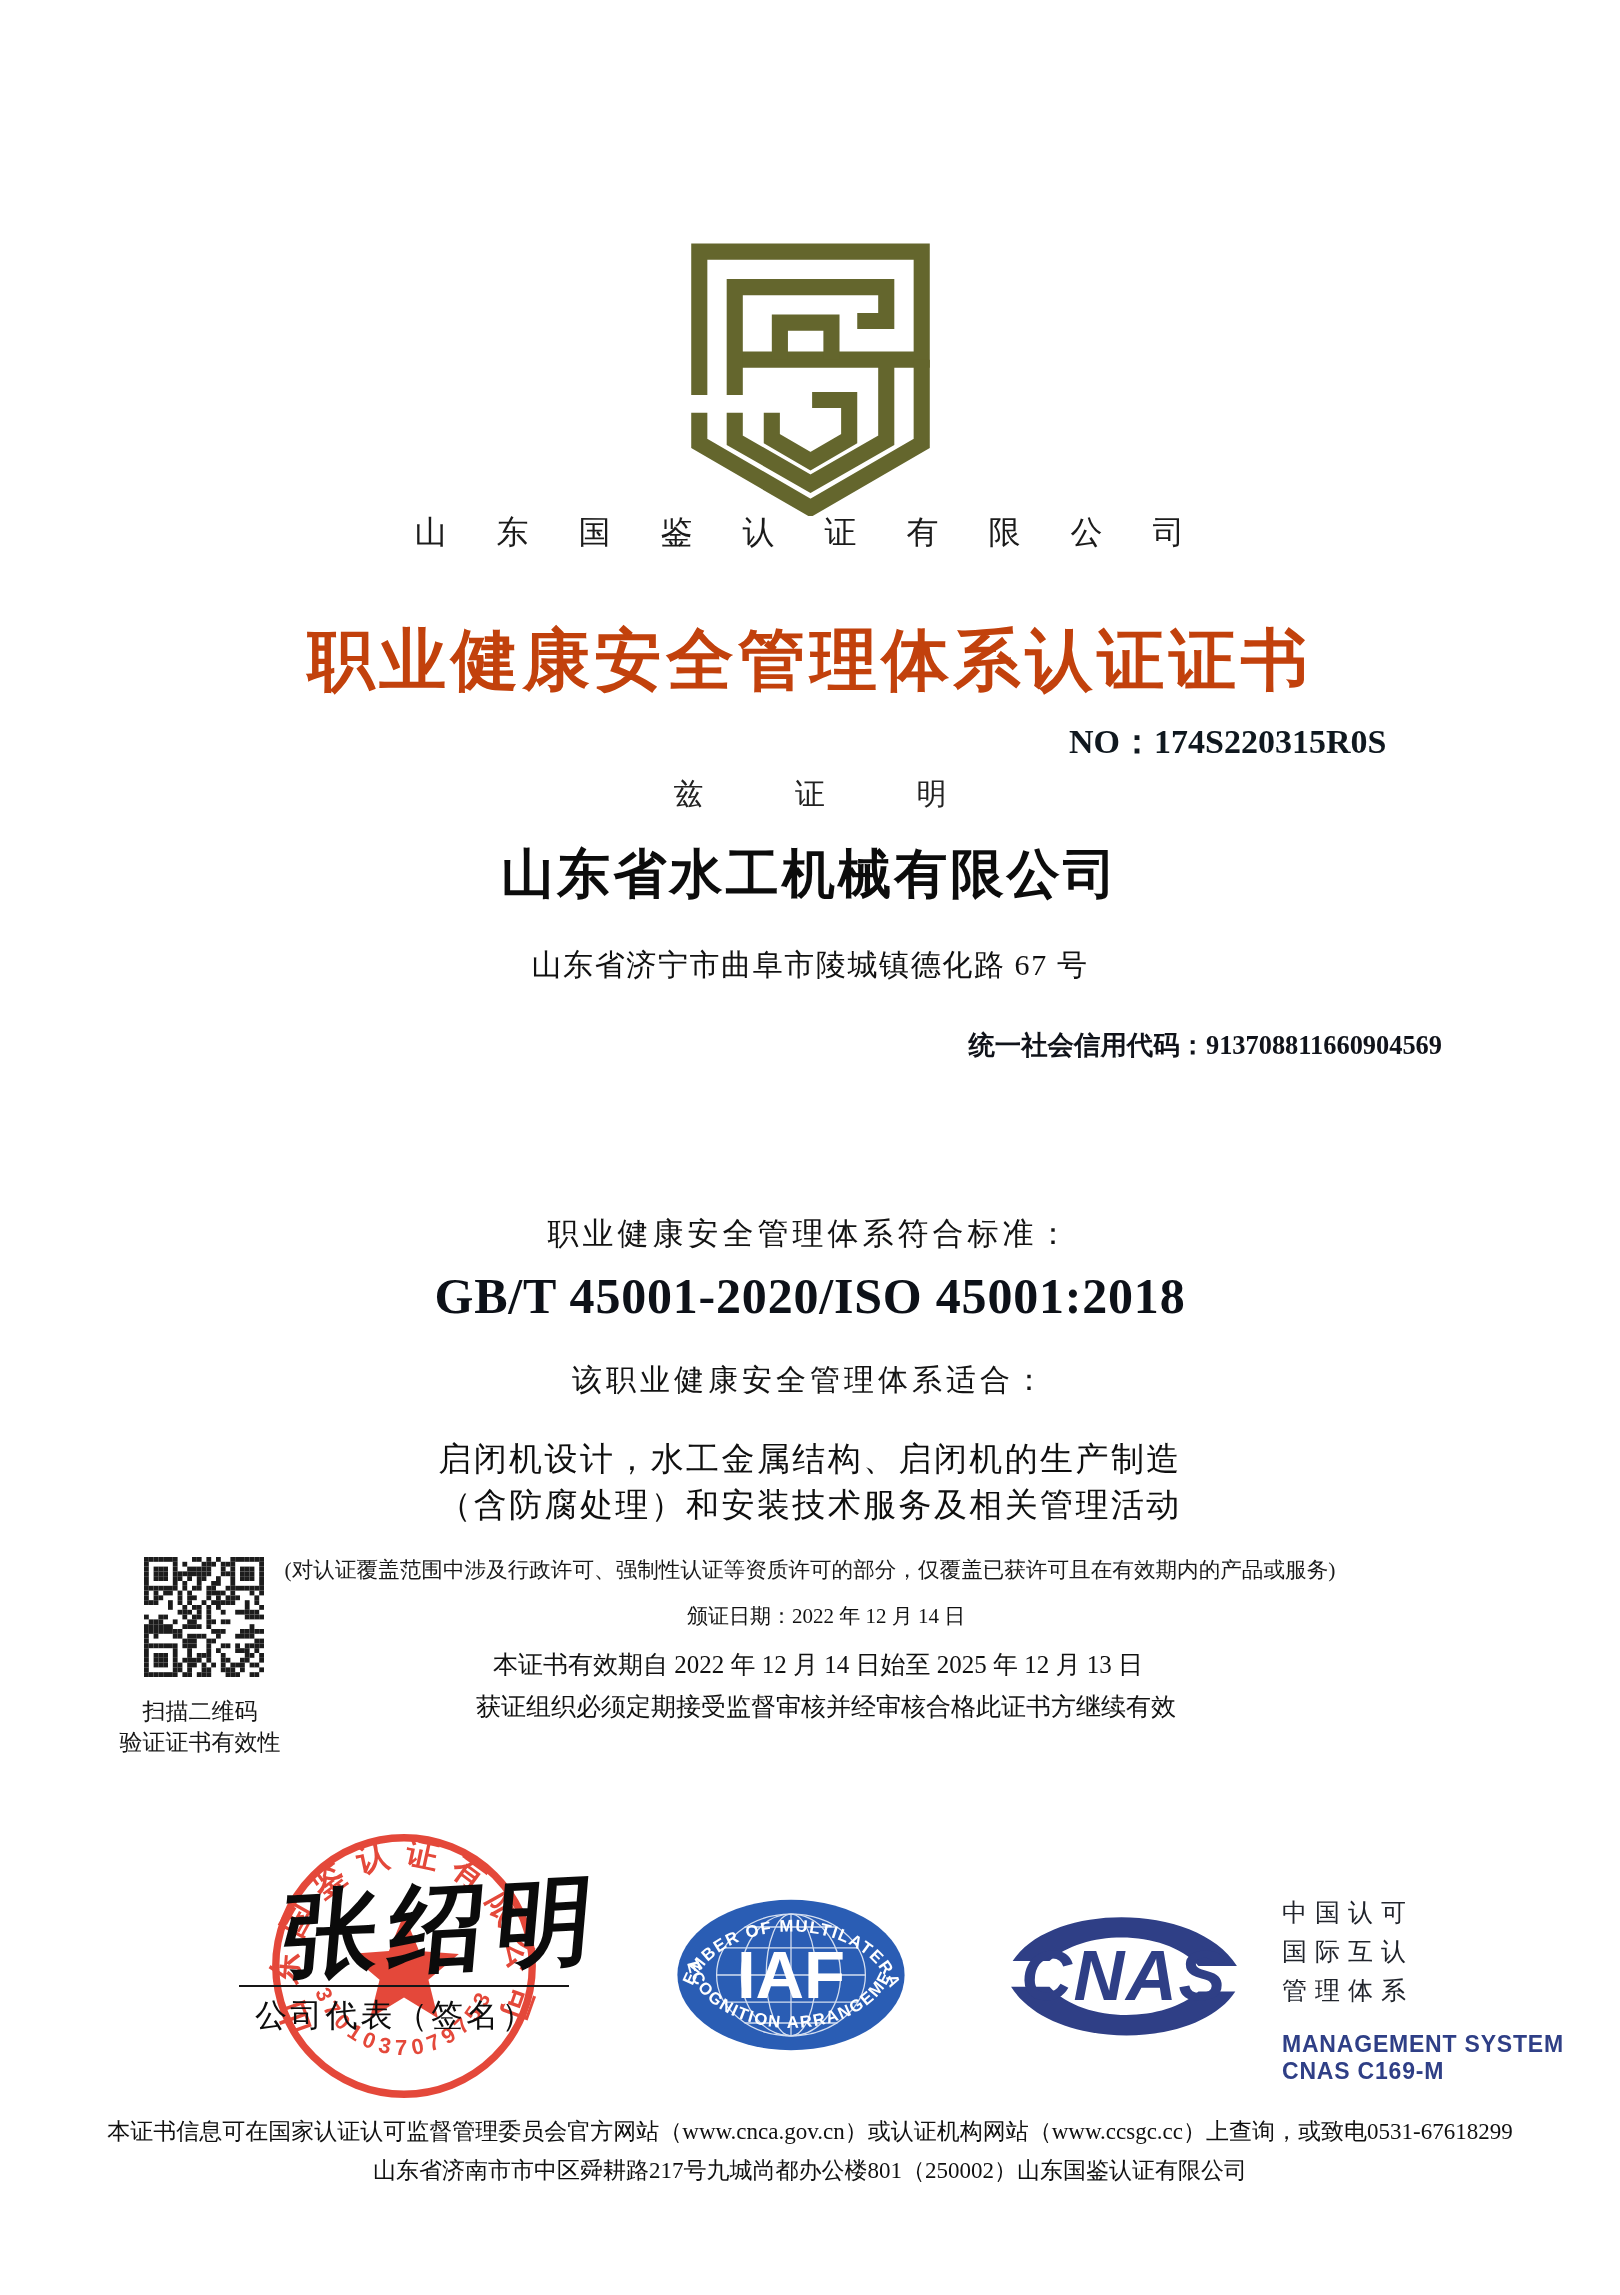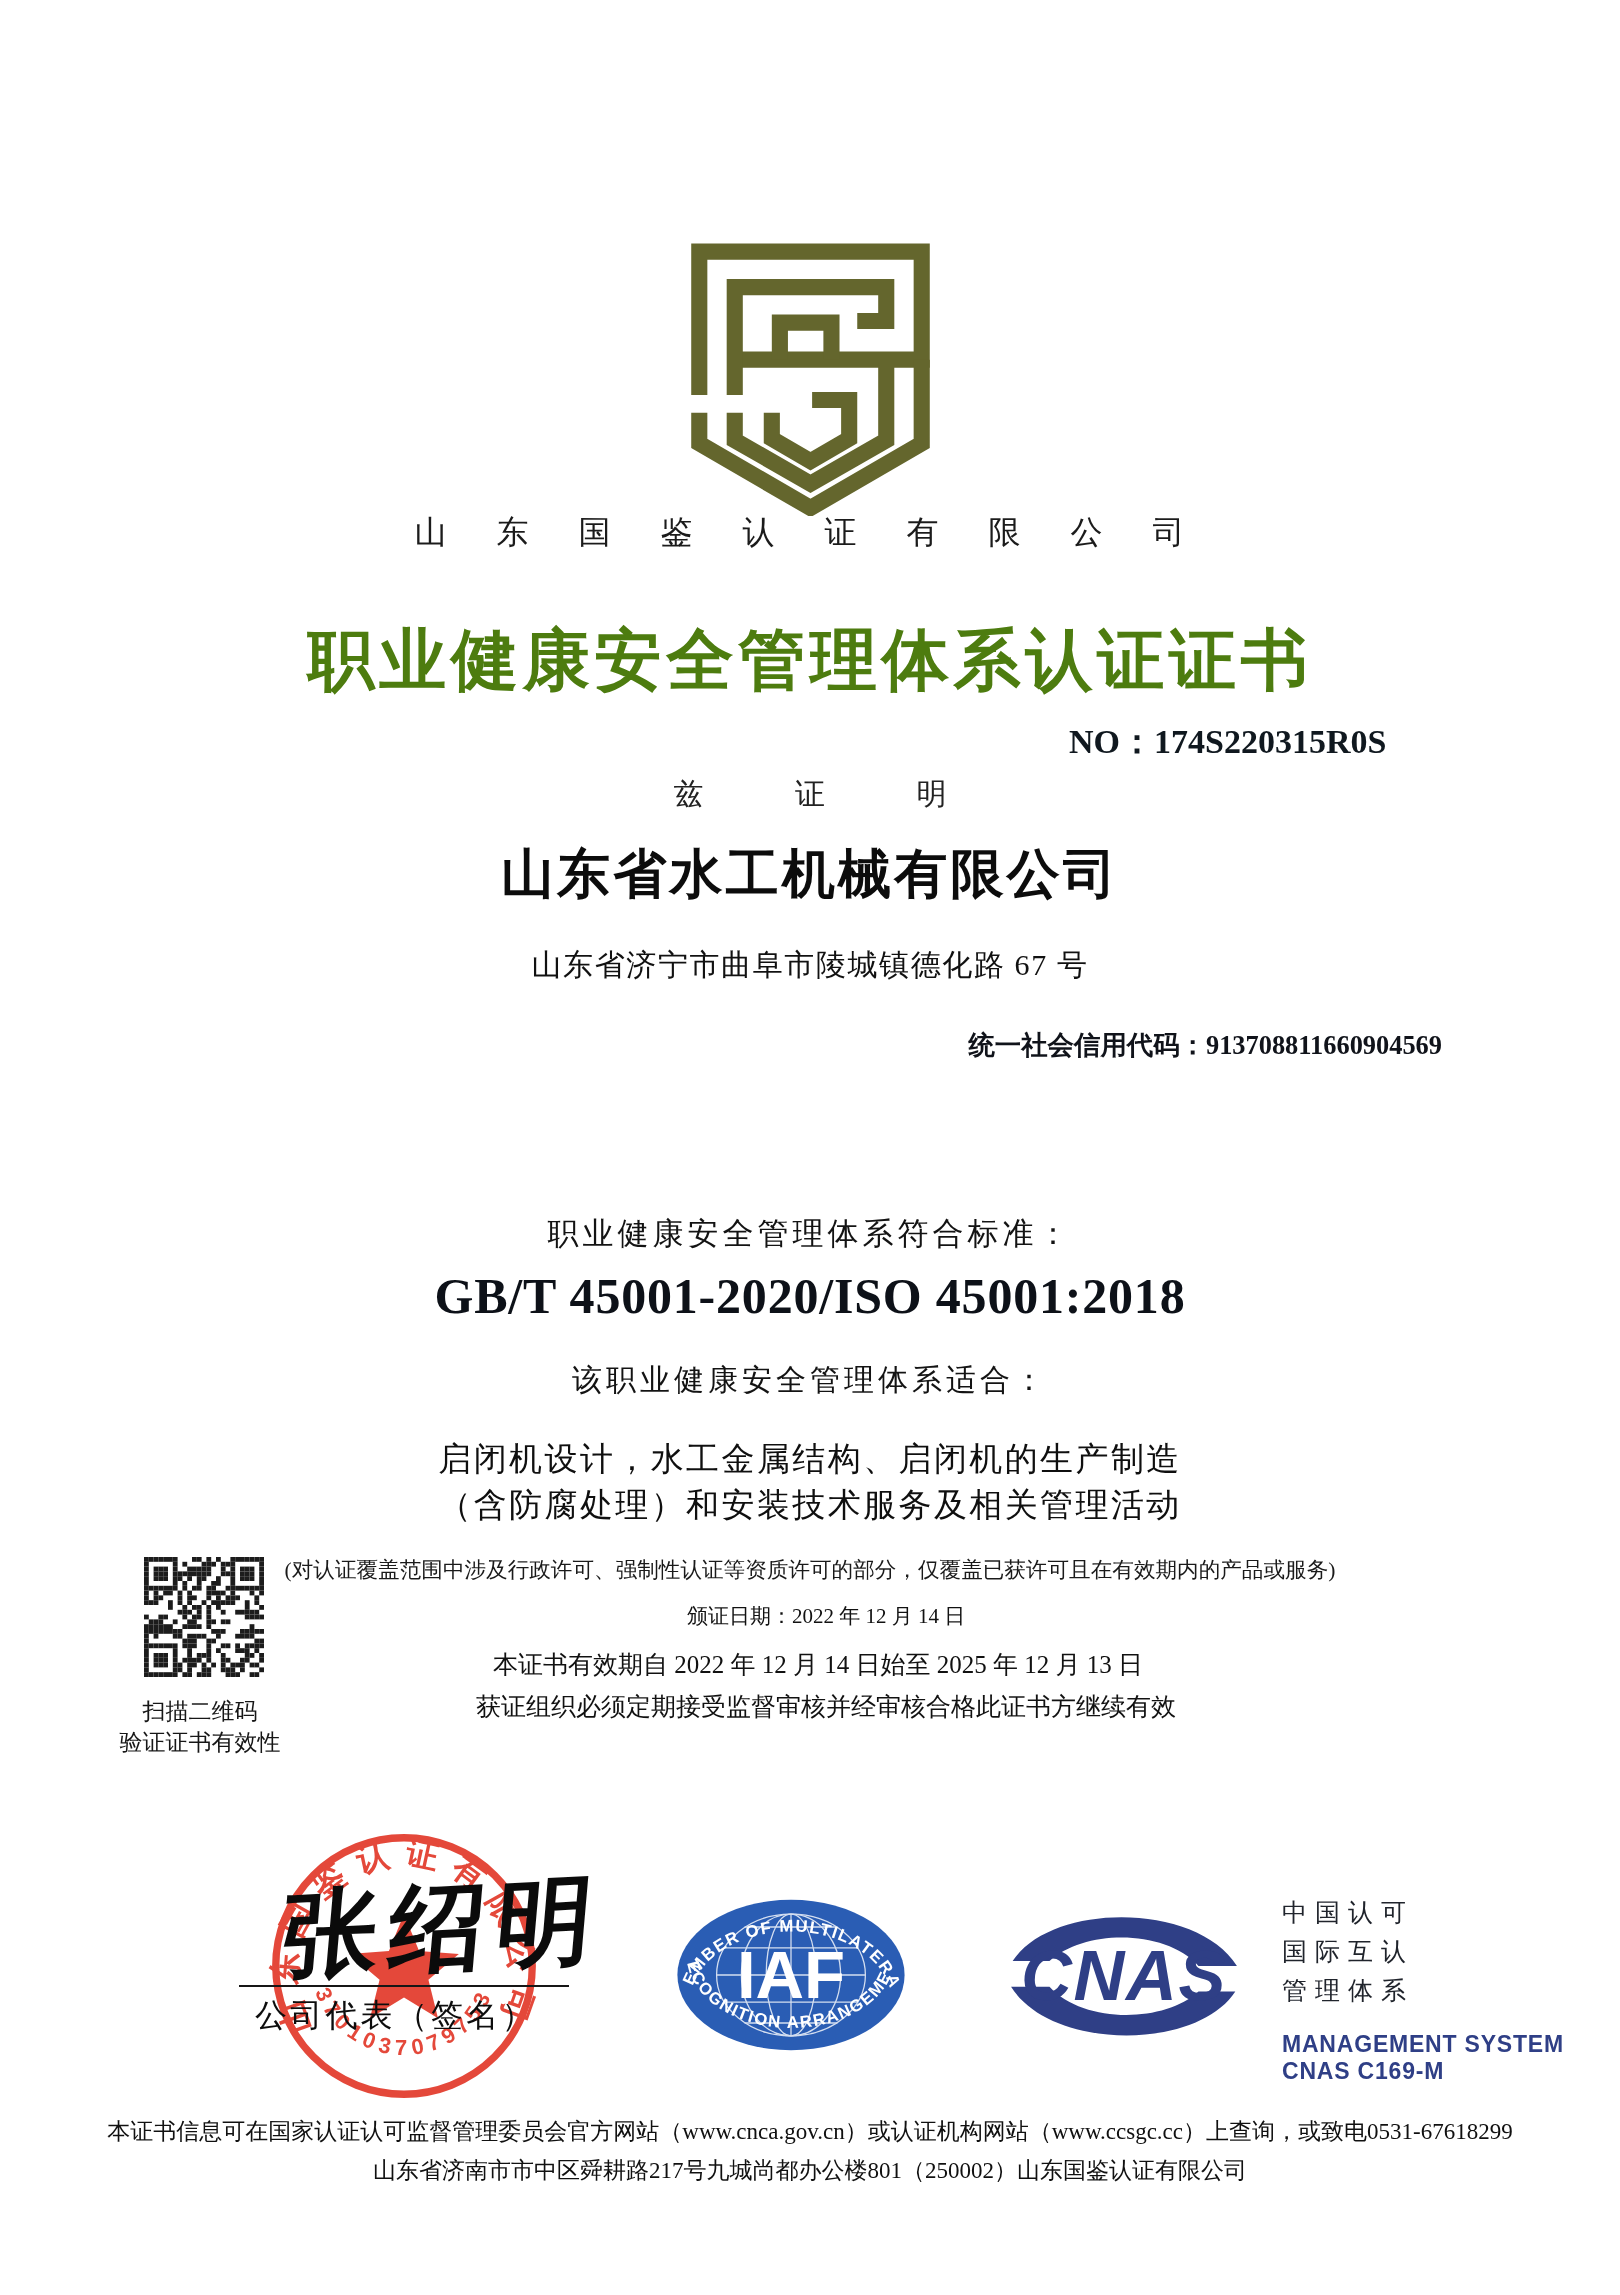--- a/index.html
+++ b/index.html
@@ -6,21 +6,21 @@
   #page{
     position:relative;width:1620px;height:2295px;margin:0 auto;
     background:#ffffff;overflow:hidden;
     font-family:"Liberation Serif","DejaVu Serif",serif;color:#151515;
   }
   .abs{position:absolute;}
   .ctr{left:0;right:0;text-align:center;}
 
   
   .org-name{top:511px;font-size:32px;letter-spacing:21px;color:#1b1b1b;font-weight:400;}
-  .cert-title{top:615px;font-size:67px;font-weight:700;letter-spacing:4.8px;color:#4d7c0f;}
+  .cert-title{top:615px;font-size:67px;font-weight:700;letter-spacing:4.8px;color:#c2410c;}
   .cert-no{top:719px;left:1069px;font-size:34px;font-weight:700;color:#10181f;}
   .certify{top:774px;font-size:30px;letter-spacing:42px;padding-left:42px;color:#222;}
 
   .company{top:839px;font-size:53px;font-weight:700;letter-spacing:3.2px;color:#0c0c0c;}
   .address{top:945px;font-size:30px;letter-spacing:1.6px;color:#111;}
   .credit{top:1028px;right:178px;font-size:26.4px;font-weight:700;color:#10131a;}
 
   .std-intro{top:1213px;font-size:31px;letter-spacing:4px;color:#131313;}
   .standard{top:1267px;font-size:50px;font-weight:700;letter-spacing:0.8px;color:#0d1118;}
   .scope-intro{top:1360px;font-size:30px;letter-spacing:4px;color:#131313;}

